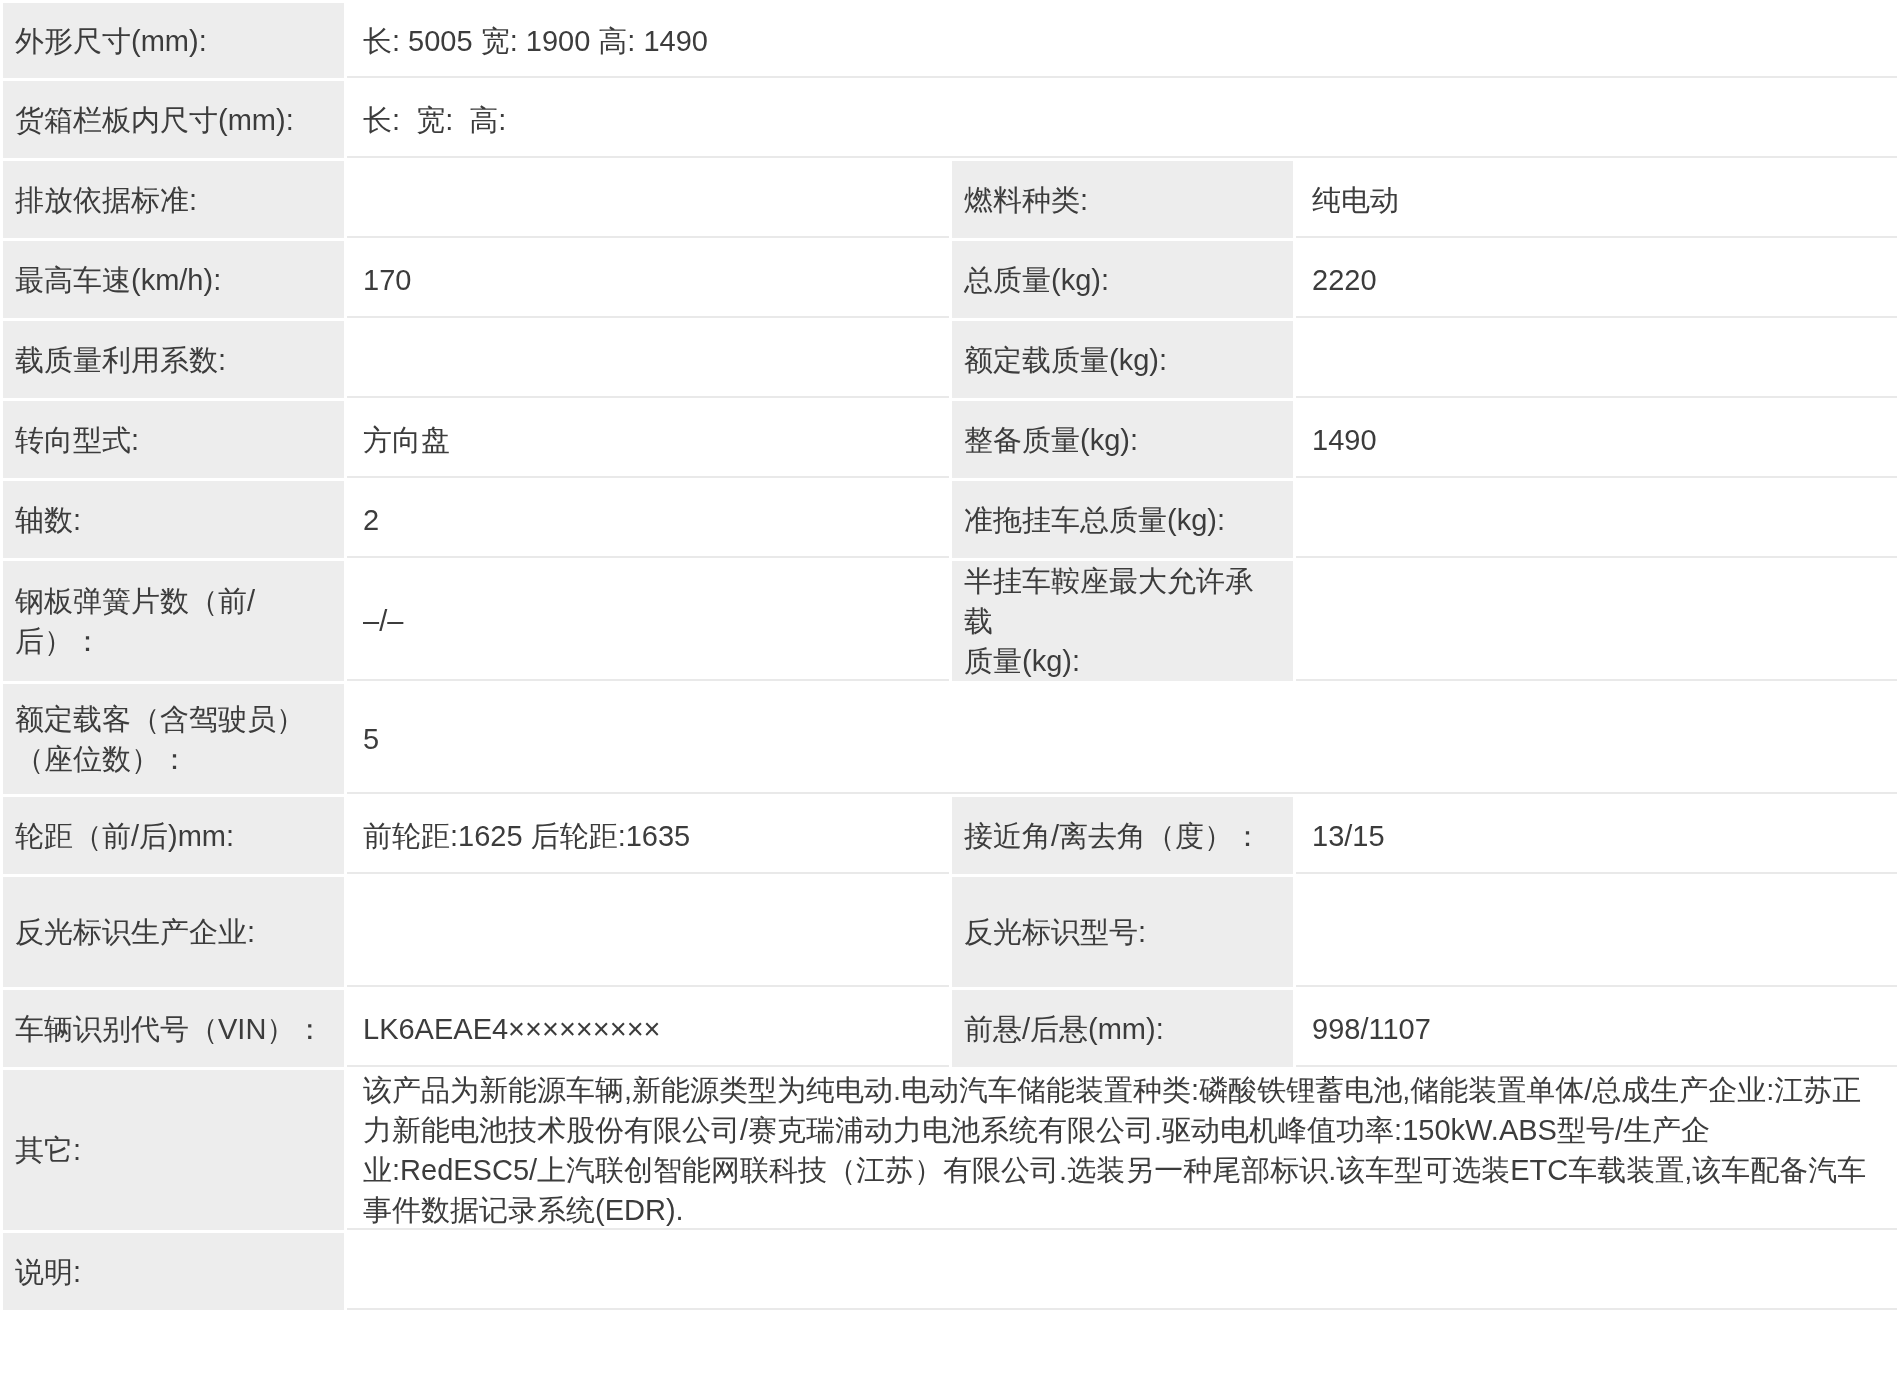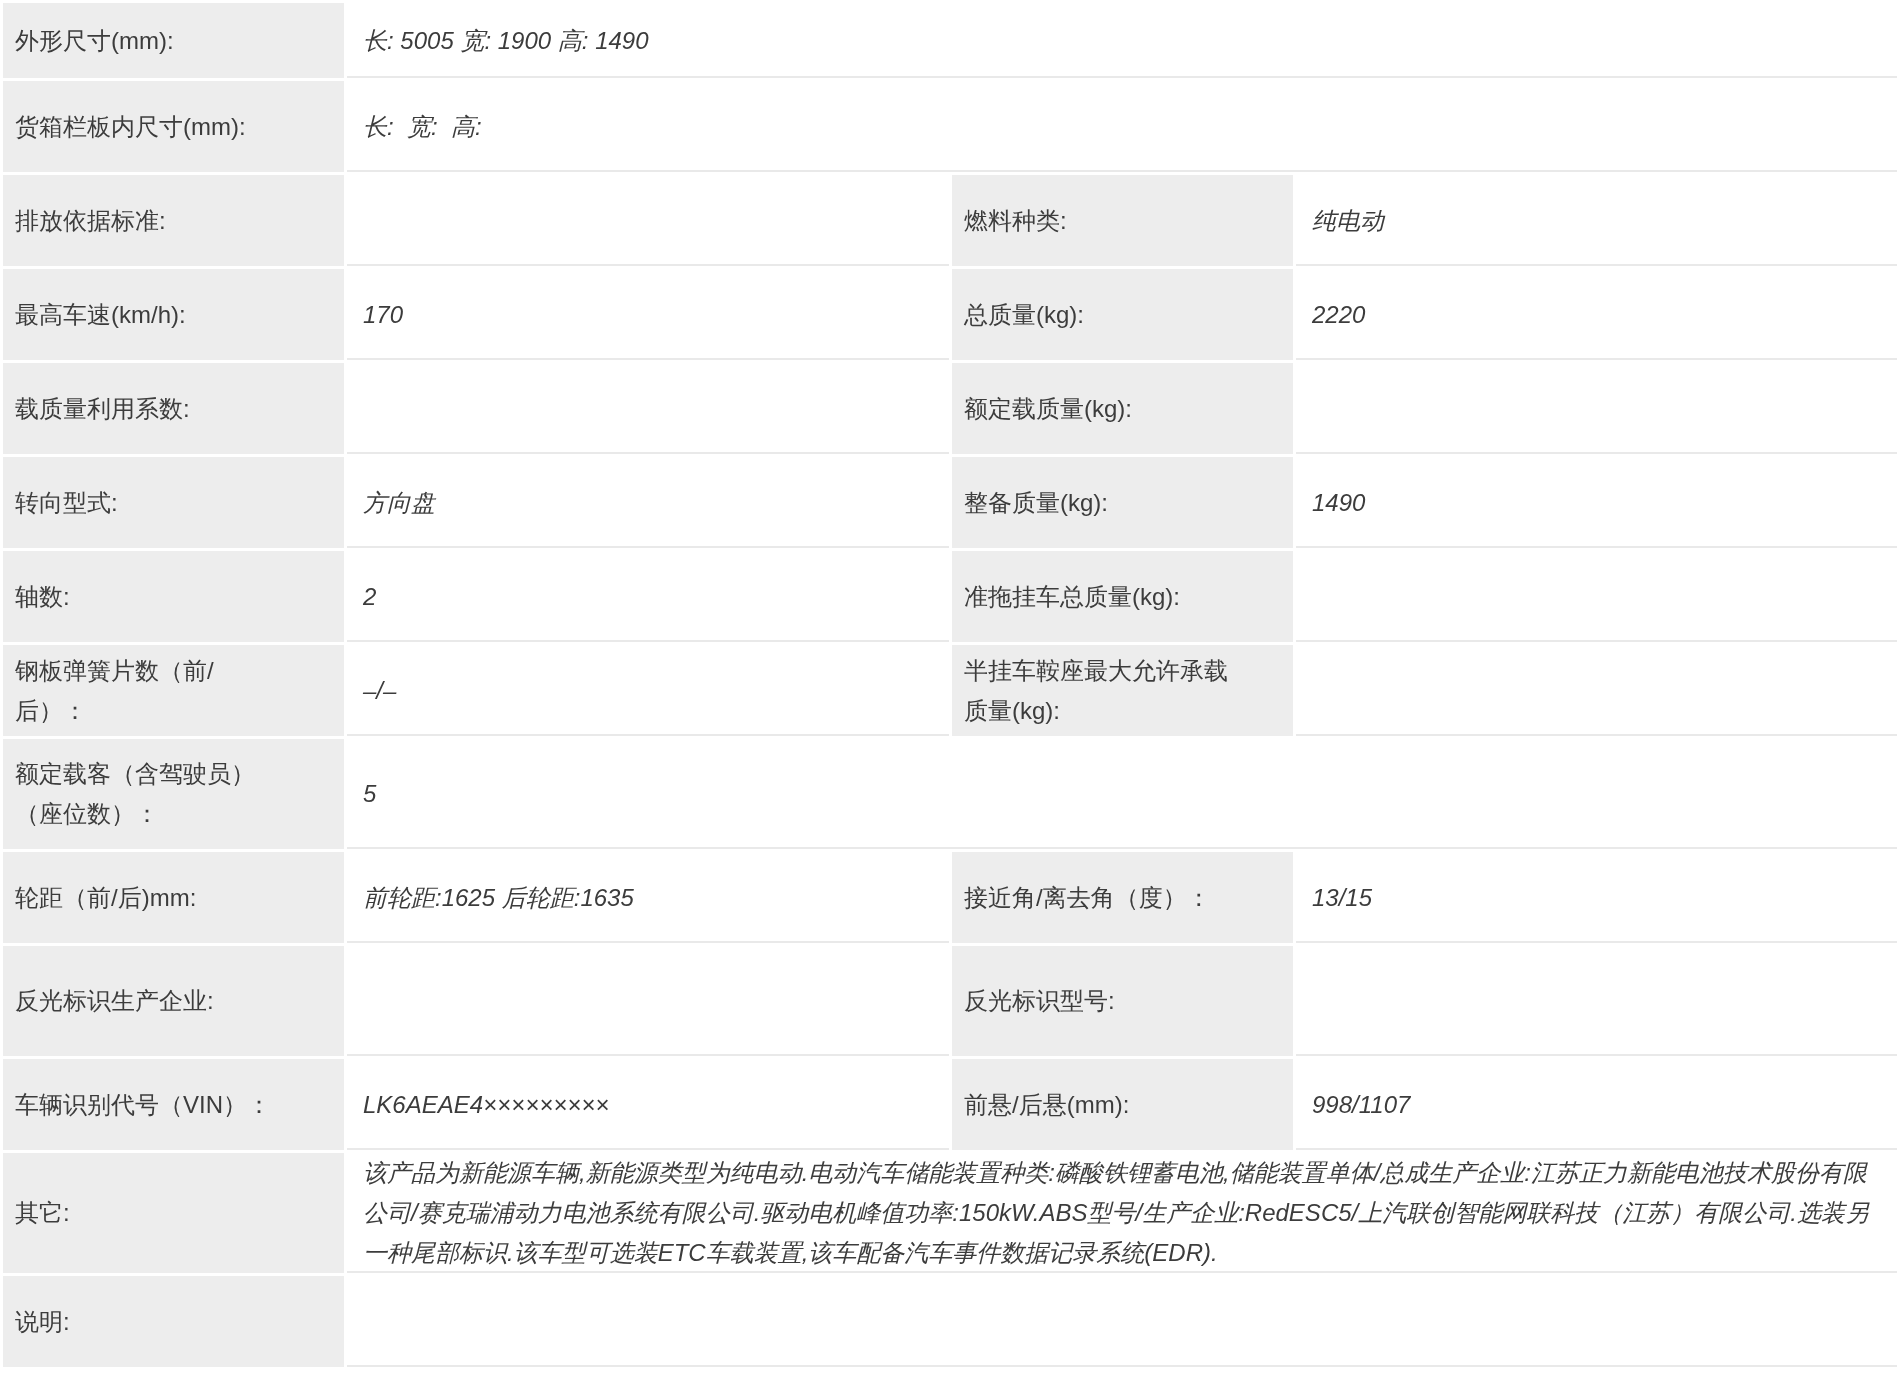--- a/index.html
+++ b/index.html
@@ -11,36 +11,35 @@
   html,body{margin:0;padding:0;}
   body{
     width:1900px;height:1378px;overflow:hidden;background:var(--bg);
     font-family:"Liberation Sans","DejaVu Sans",sans-serif;
   }
   table.spec{
     width:1900px;table-layout:fixed;
     border-collapse:separate;border-spacing:3px;
   }
   td{
-    font-size:24px;line-height:40px;color:var(--text);
+    font-size:29px;line-height:40px;color:var(--text);
     vertical-align:middle;overflow:hidden;
     white-space:pre-wrap;word-break:break-word;
   }
   td.label{
     background:var(--label-bg);
     padding:0 14px 0 12px;
   }
   td.value{
     background:#fff;
     padding:0 14px 0 16px;
     box-shadow:inset 0 -2px 0 var(--divider);
-    font-style:italic;
   }
   
-  tr td{height:91px;}
+  tr td{height:77px;}
   tr:nth-child(1) td{height:75px;}
   tr:nth-child(9) td{height:110px;}
   tr:nth-child(11) td{height:110px;}
   tr:nth-child(16) td{height:136px;line-height:28px;}
   tr:nth-child(17) td{height:74px;}
   tr:nth-child(17) td.label{vertical-align:top;padding-top:4px;}
 </style>
 </head>
 <body>
 

